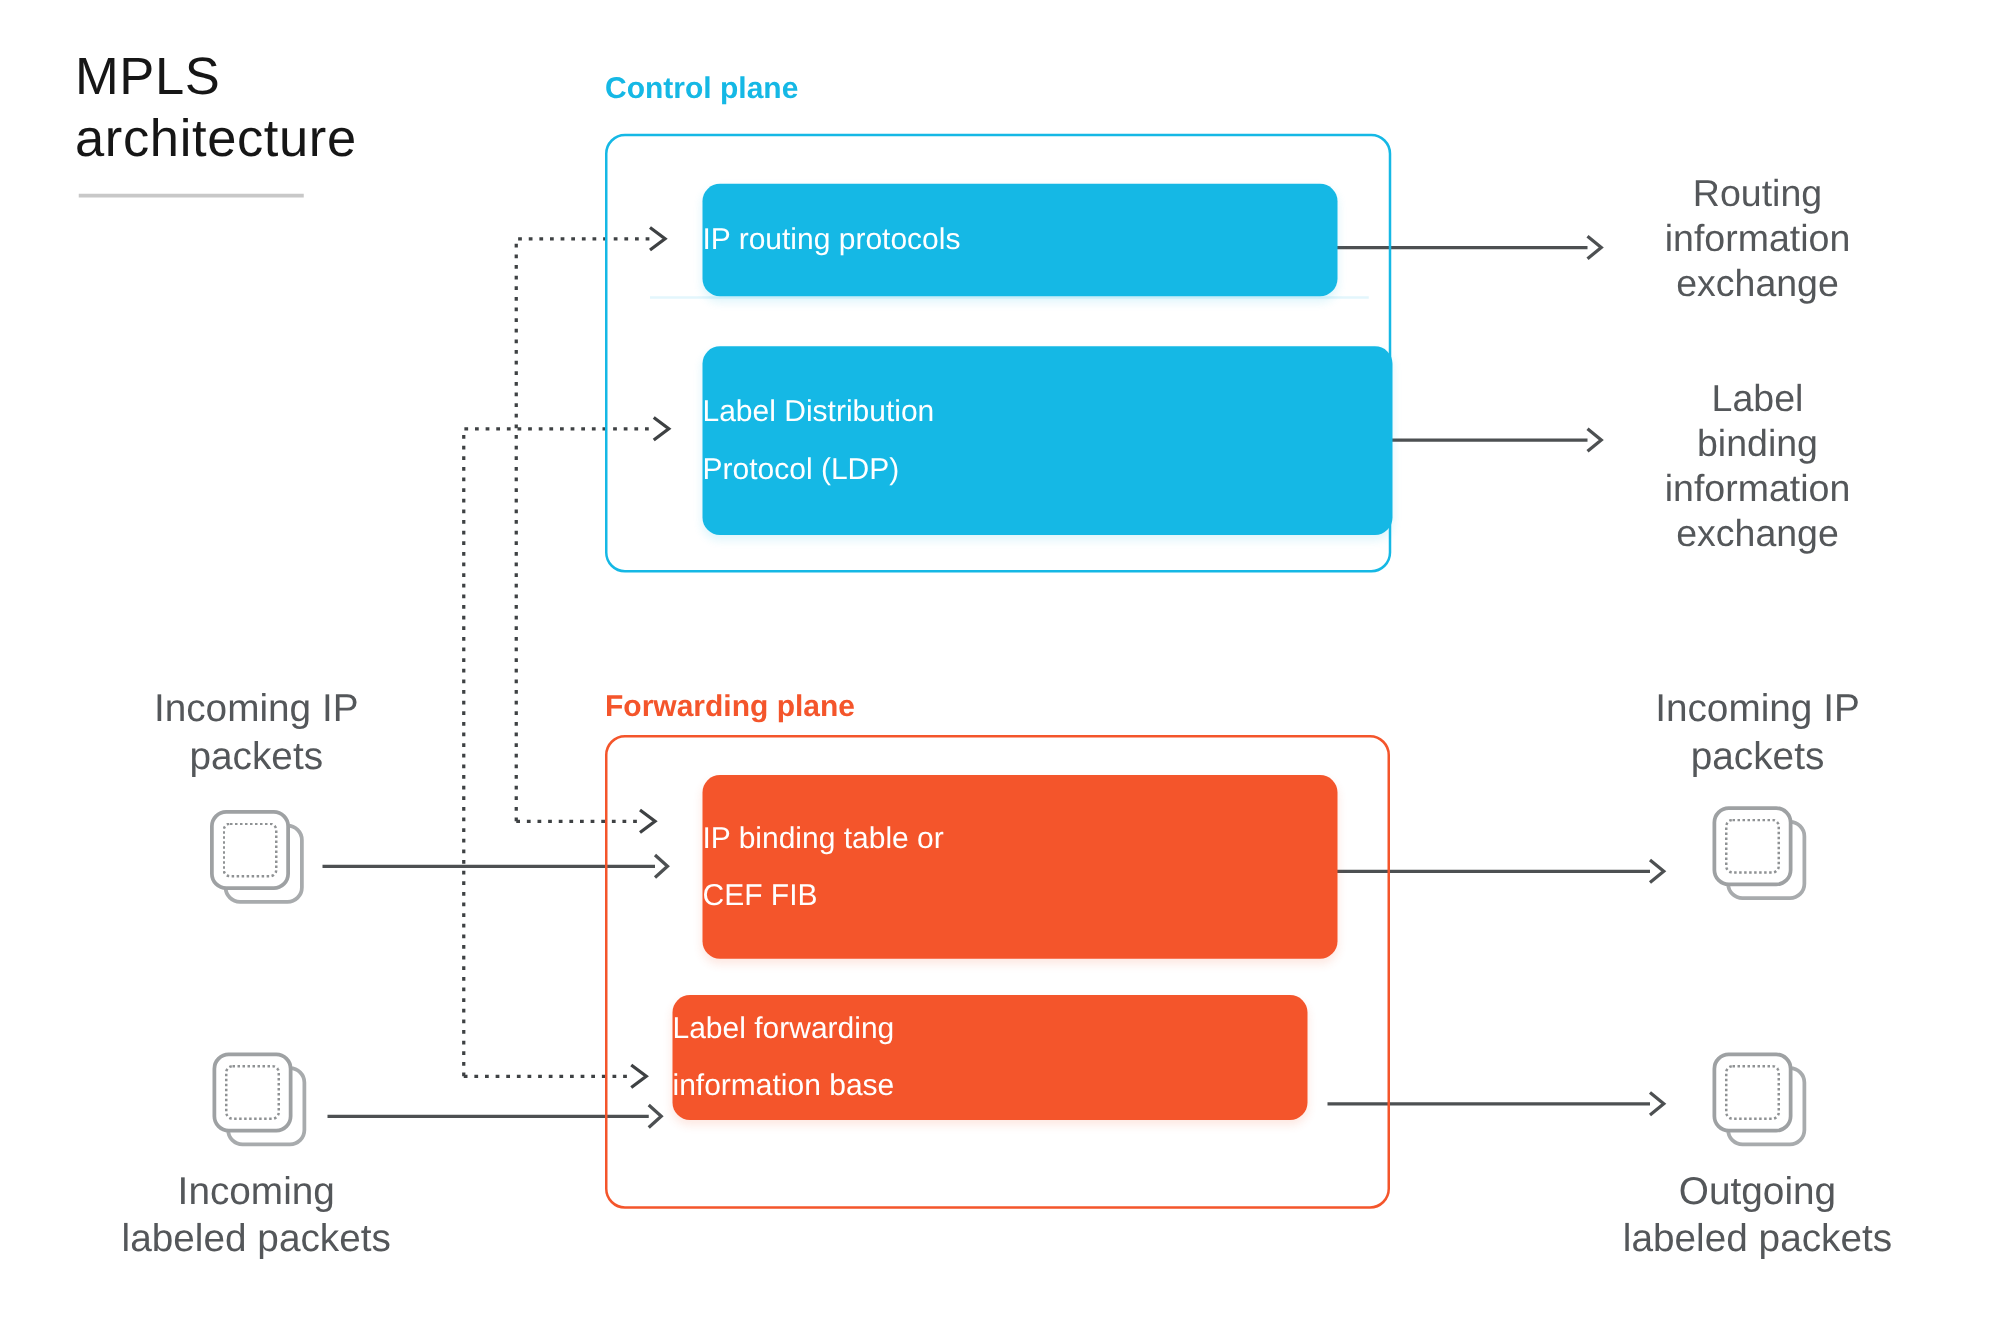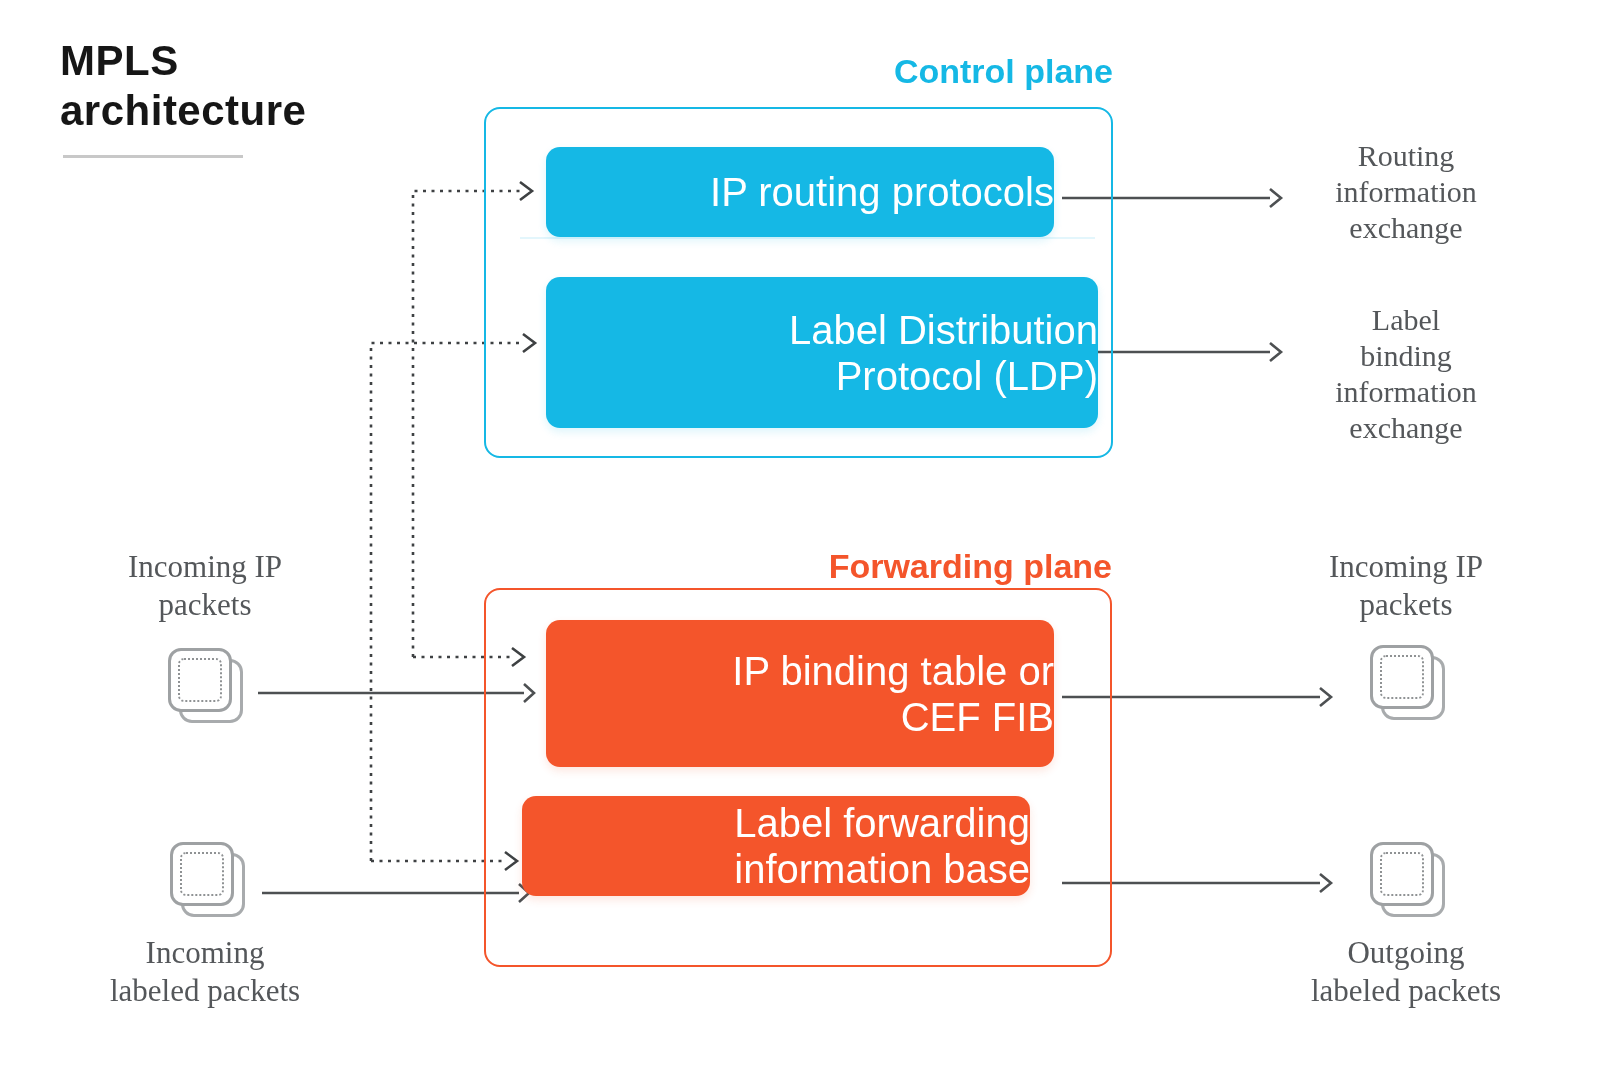--- a/index.html
+++ b/index.html
@@ -15,42 +15,41 @@
     --underline:#C8C8C8;
   }
   *{margin:0;padding:0;box-sizing:border-box}
   body{background:#fff}
   .canvas{
     position:relative;width:1600px;height:1075px;background:#ffffff;
     font-family:"Liberation Sans", sans-serif;overflow:hidden;
   }
   .abs{position:absolute}
   .title{
-    left:60px;top:36px;font-size:42px;line-height:50px;font-weight:700;
+    left:60px;top:36px;font-size:42px;line-height:50px;font-weight:400;
     color:var(--ink);letter-spacing:.5px;
   }
   .title-underline{left:63px;top:155px;width:180px;height:3px;background:var(--underline)}
-  .plane-label{font-size:34px;font-weight:700;text-align:right;line-height:38px}
+  .plane-label{font-size:24px;font-weight:700;text-align:left;line-height:38px}
   .plane-label.cyan{color:var(--cyan)}
   .plane-label.orange{color:var(--orange)}
   .container-box{border:2px solid;border-radius:16px;background:transparent}
   .container-box.cyan{border-color:var(--cyan)}
   .container-box.orange{border-color:var(--orange)}
   .node{
     border-radius:14px;color:#fff;display:flex;flex-direction:column;
-    align-items:flex-end;justify-content:center;text-align:center;
-    font-size:40px;font-weight:500;line-height:46px;
+    align-items:flex-start;justify-content:center;text-align:center;
+    font-size:24px;font-weight:500;line-height:46px;margin-left:16px;
   }
   .node.cyan{background:var(--cyan);box-shadow:0 4px 8px rgba(21,184,229,.14)}
   .node.orange{background:var(--orange);box-shadow:0 4px 8px rgba(244,85,43,.14)}
   .divider{background:rgba(21,184,229,.12);height:2px}
   .side-label{
     color:var(--gray-text);font-size:31px;line-height:38px;font-weight:400;
     text-align:center;
-    font-family:Liberation Serif, serif;
   }
   .side-label.small-lh{font-size:30px;line-height:36px}
   .pkt{width:80px;height:80px}
   .pkt-back{
     position:absolute;left:11px;top:11px;width:64px;height:64px;
     border:3px solid var(--icon-back);border-radius:13px;
   }
   .pkt-front{
     position:absolute;left:0;top:0;width:64px;height:64px;background:#fff;
     border:3px solid var(--icon-border);border-radius:13px;

